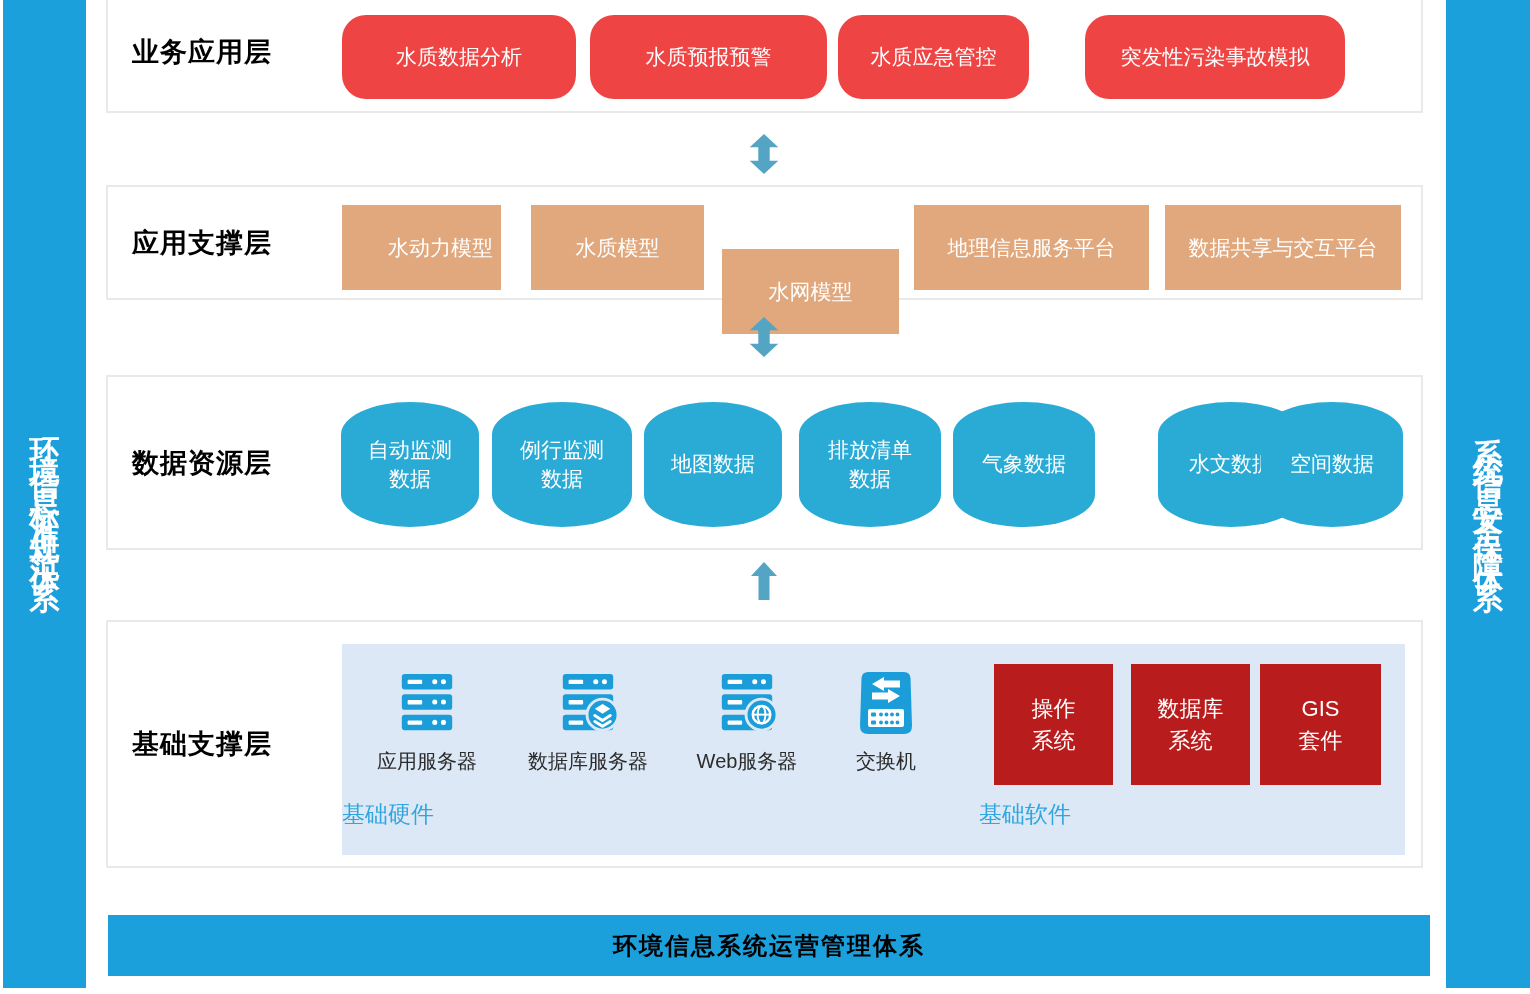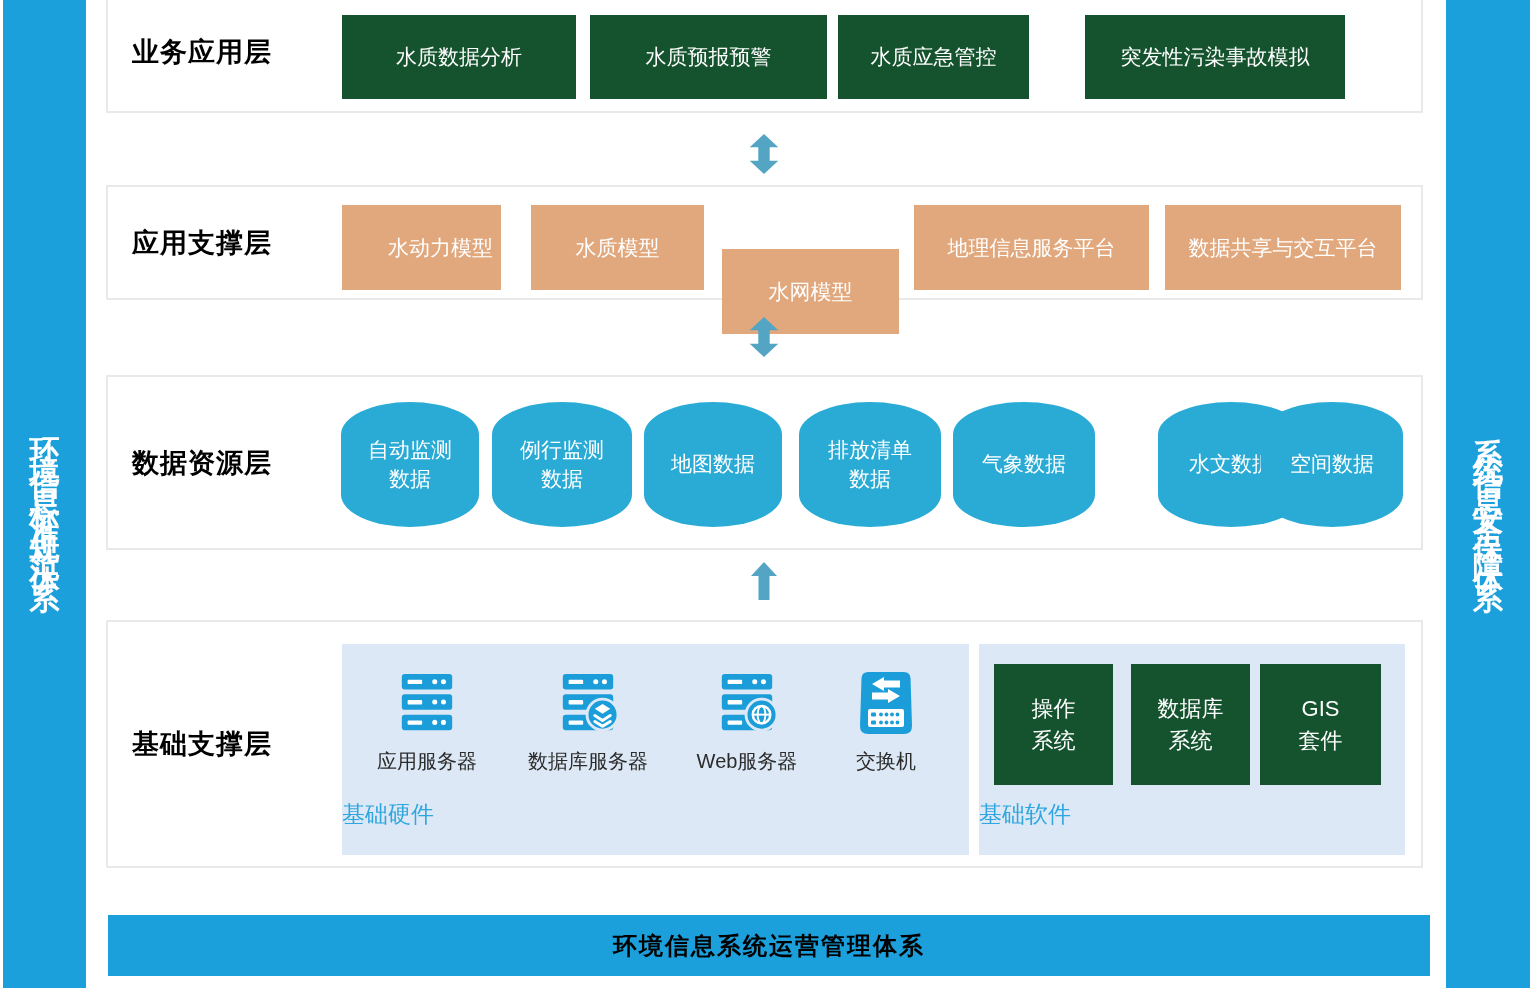--- a/index.html
+++ b/index.html
@@ -15,35 +15,35 @@
   
   .layer{position:absolute;left:106px;width:1317px;background:#fff;border:2px solid #e9e9e9;box-sizing:border-box;}
   .layer-label{position:absolute;left:24px;top:0;height:100%;width:178px;display:flex;align-items:center;color:#000;font-size:27px;font-weight:bold;letter-spacing:1px;}
 
   .row1{top:-10px;height:123px;}
   .row2{top:185px;height:115px;}
   .row3{top:375px;height:175px;}
   .row4{top:620px;height:248px;}
 
   .box{position:absolute;display:flex;align-items:center;justify-content:center;color:#fff;font-size:21px;text-align:center;box-sizing:border-box;}
-  .green{background:#14532d;top:23px;height:84px;}
+  .green{background:#ef4444;top:23px;height:84px;border-radius:24px;}
   .row2 .tan{background:#e1a87d;top:18px;height:85px;}
   .cyl{position:absolute;top:25px;height:125px;background:#29abd6;border-radius:50%/26%;display:flex;align-items:center;justify-content:center;color:#fff;font-size:21px;text-align:center;white-space:pre-line;line-height:1.35;}
 
   
   .arrow{position:absolute;left:748px;width:32px;display:flex;justify-content:center;}
 
   
   .panel{position:absolute;top:22px;height:211px;background:#dce8f5;}
-  .hw-panel{left:234px;width:627px;}
+  .hw-panel{left:234px;width:627px;padding-left:32px;}
   .sw-panel{left:871px;width:426px;}
   .hw-col{position:absolute;top:28px;display:flex;flex-direction:column;align-items:center;}
   .hw-label{margin-top:10px;font-size:20px;color:#2b2b2b;white-space:nowrap;}
   .panel-caption{position:absolute;left:0;width:100%;top:155px;text-align:left;color:#2fa6df;font-size:23px;}
-  .sw-box{position:absolute;top:20px;height:121px;background:#14532d;display:flex;align-items:center;justify-content:center;color:#fff;font-size:22px;text-align:center;white-space:pre-line;line-height:1.45;}
+  .sw-box{position:absolute;top:20px;height:121px;background:#b91c1c;display:flex;align-items:center;justify-content:center;color:#fff;font-size:22px;text-align:center;white-space:pre-line;line-height:1.45;}
 
   
   .bottom-bar{position:absolute;left:108px;top:915px;width:1322px;height:61px;background:#1ca0dc;display:flex;align-items:center;justify-content:center;color:#000000;font-size:24px;font-weight:bold;letter-spacing:2px;}
 </style>
 </head>
 <body>
 
 <div class="stage">
 
   <div class="sidebar sidebar-left">

